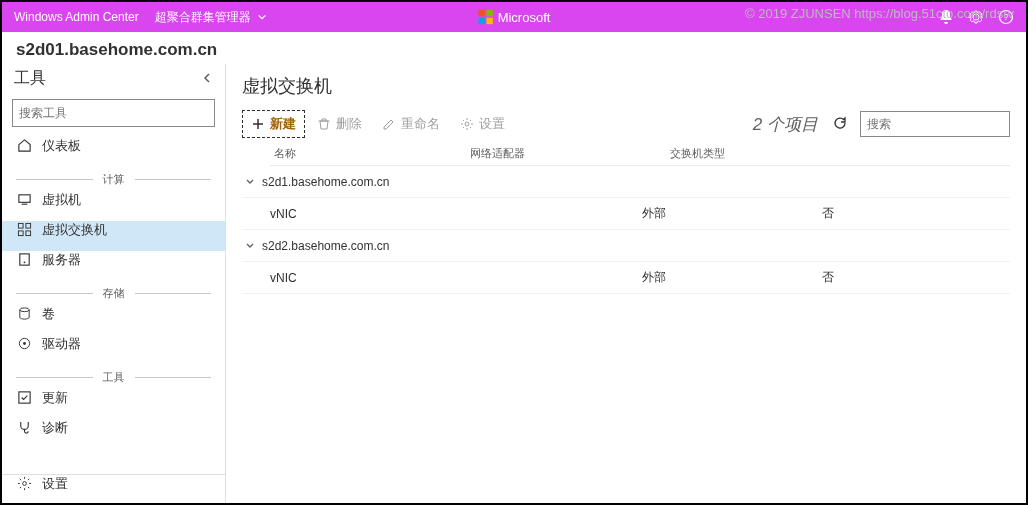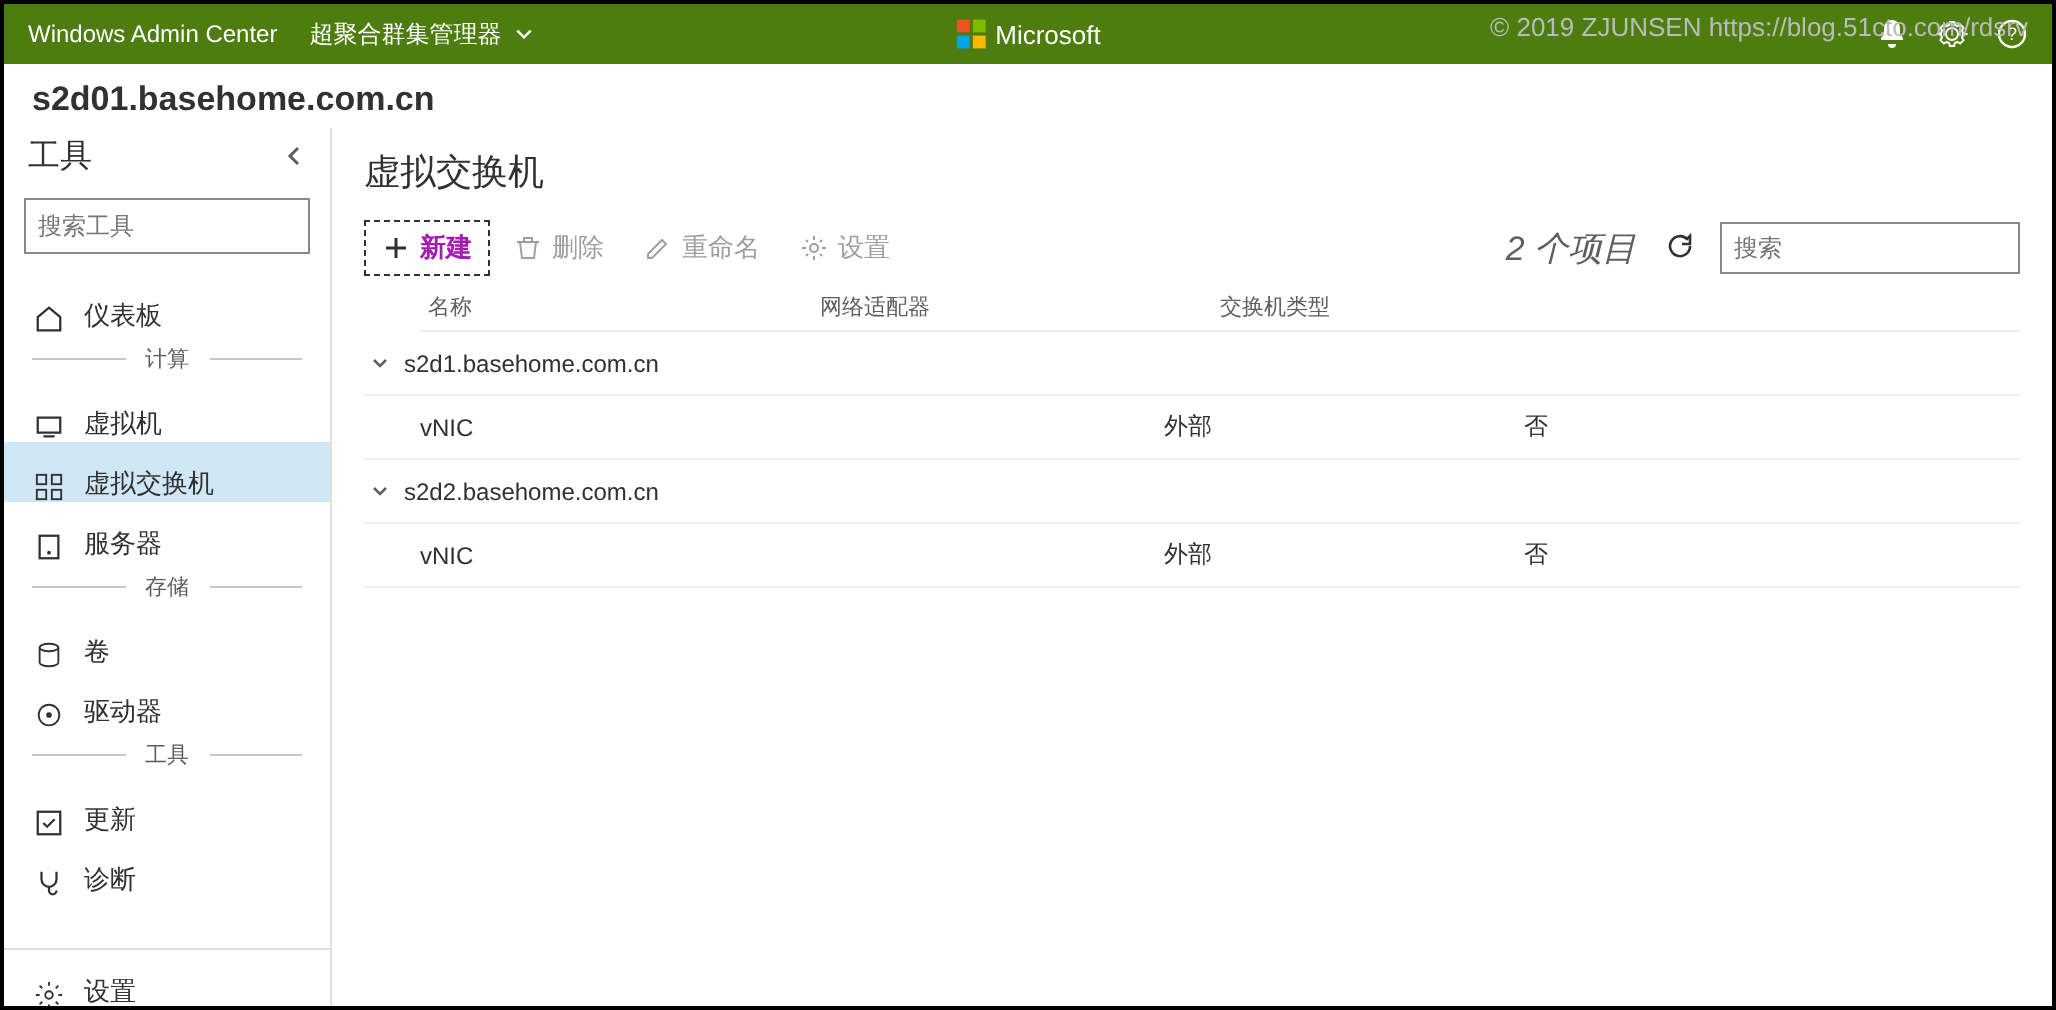--- a/index.html
+++ b/index.html
@@ -1,57 +1,57 @@
 <!DOCTYPE html>
 <html><head>
   <meta charset="utf-8">
   <style>
     * { box-sizing: border-box; margin: 0; padding: 0; }
     body { font-family: "Segoe UI", "Microsoft YaHei", sans-serif; font-size: 13px; color: #323130; overflow: hidden; border: 2px solid #000; width: 1028px; height: 505px; position: relative; }
     
-    .topbar { height: 30px; background: #4d7c0f; color: #fff; display: flex; align-items: center; padding: 0 12px; font-size: 12px; }
+    .topbar { height: 30px; background: #d946ef; color: #fff; display: flex; align-items: center; padding: 0 12px; font-size: 12px; }
     .topbar-left { display: flex; align-items: center; gap: 16px; }
     .topbar-selector { display: flex; align-items: center; gap: 6px; cursor: pointer; }
     .topbar-center { position: absolute; left: 50%; transform: translateX(-50%); display: flex; align-items: center; gap: 4px; font-size: 13px; }
     .ms-logo { display: inline-flex; }
     .ms-logo svg { width: 16px; height: 16px; }
     .topbar-right { margin-left: auto; display: flex; align-items: center; gap: 14px; }
     .topbar-icon { width: 16px; height: 16px; display: flex; align-items: center; justify-content: center; cursor: pointer; fill: #fff; color: #fff; }
 
     .watermark { position: absolute; top: 4px; right: 12px; color: #bbb; font-size: 13px; z-index: 10; pointer-events: none; font-family: Arial, sans-serif; }
 
     .cluster-title { padding: 8px 14px 4px; font-size: 17px; font-weight: 600; }
 
     .layout { display: flex; height: calc(100% - 30px - 30px); }
 
-    .sidebar { width: 164px; border-right: 1px solid #e1dfdd; display: flex; flex-direction: column; }
+    .sidebar { width: 224px; border-right: 1px solid #e1dfdd; display: flex; flex-direction: column; }
     .sidebar-header { display: flex; align-items: center; justify-content: space-between; padding: 4px 12px 10px; font-size: 16px; }
     .sidebar-collapse { cursor: pointer; color: #605e5c; font-size: 14px; }
     .search-wrap { margin: 0 10px 10px; display: flex; align-items: center; border: 1px solid #8a8886; height: 28px; padding: 0 6px; gap: 48px; }
     .search-wrap input { border: none; outline: none; flex: 1; font-size: 12px; background: transparent; }
     .search-ico { width: 14px; height: 14px; }
     
-    .nav-item { height: 30px; display: flex; align-items: flex-end; gap: 10px; padding: 0 14px; cursor: pointer; font-size: 13px; }
+    .nav-item { height: 30px; display: flex; align-items: flex-start; gap: 10px; padding: 0 14px; cursor: pointer; font-size: 13px; }
     .nav-item.active { background: #d0e7f8; }
     .nav-icon { width: 16px; height: 16px; display: flex; align-items: center; justify-content: center; color: #323130; }
     .nav-icon svg { width: 15px; height: 15px; }
     
     .nav-group { position: relative; height: 20px; display: flex; align-items: center; justify-content: center; margin: 2px 0; }
     .nav-group-line { position: absolute; left: 14px; right: 14px; top: 50%; height: 1px; background: #c8c6c4; }
     .nav-group-label { background: #fff; padding: 0 10px; font-size: 11px; color: #605e5c; z-index: 1; }
     
     .sidebar-spacer { flex: 1; }
     .sidebar-bottom { border-top: 1px solid #e1dfdd; }
 
     .main { flex: 1; padding: 6px 16px 0; display: flex; flex-direction: column; overflow: hidden; }
     .page-title { font-size: 18px; padding: 4px 0 8px; }
     
     .toolbar { display: flex; align-items: center; height: 36px; gap: 4px; }
     .tb-btn { display: flex; align-items: center; gap: 5px; padding: 4px 8px; cursor: pointer; font-size: 13px; color: #a19f9d; }
-    .tb-btn.primary { border: 1px dashed #323130; color: #a21caf; font-weight: 600; }
+    .tb-btn.primary { border: 1px dashed #323130; color: #a16207; font-weight: 600; }
     .tb-btn svg { width: 14px; height: 14px; }
     .tb-spacer { flex: 1; }
     .item-count { font-style: italic; color: #605e5c; margin-right: 10px; font-size: 17px; }
     .refresh-btn { cursor: pointer; margin-right: 8px; }
     .refresh-btn svg { width: 16px; height: 16px; }
     .main-search { display: flex; align-items: center; border: 1px solid #8a8886; height: 26px; padding: 0 6px; width: 150px; }
     .main-search input { border: none; outline: none; flex: 1; font-size: 12px; background: transparent; }
 
     .table-head { display: flex; border-bottom: 1px solid #edebe9; padding: 4px 0; font-size: 11px; color: #605e5c; margin-left: 28px; }
     .col-name { flex: 0 0 200px; padding-left: 4px; }

